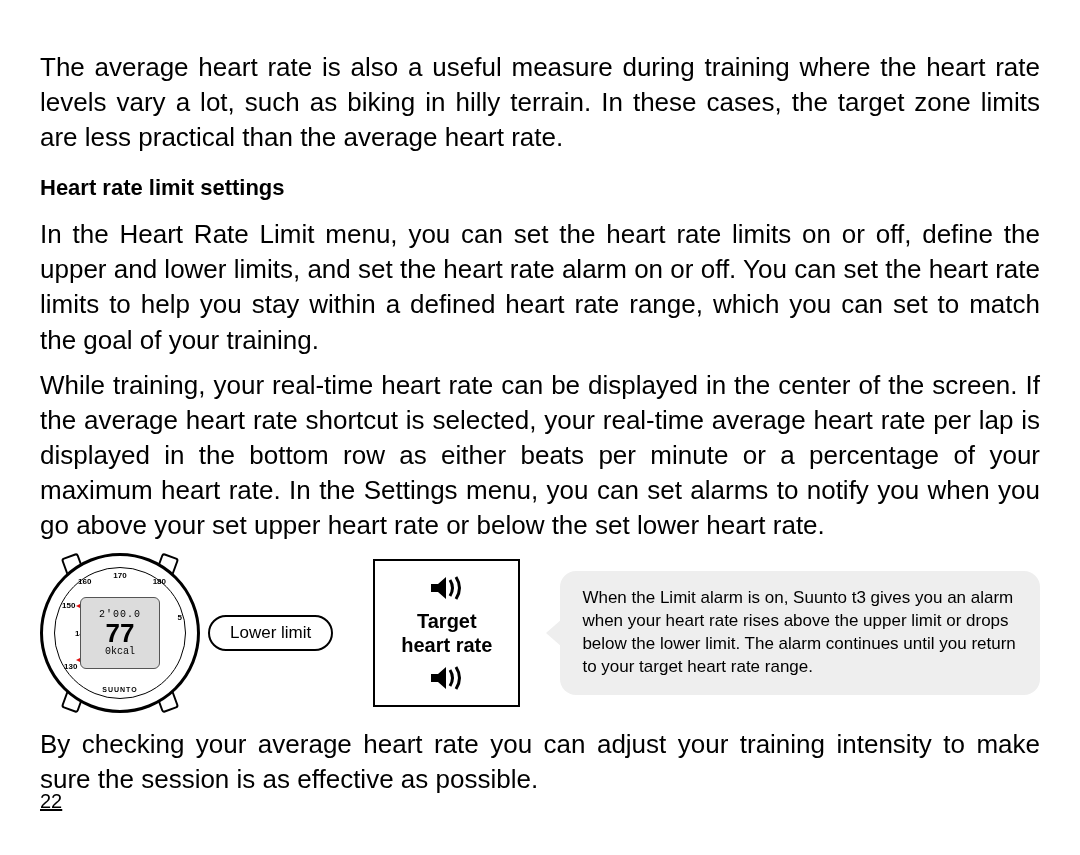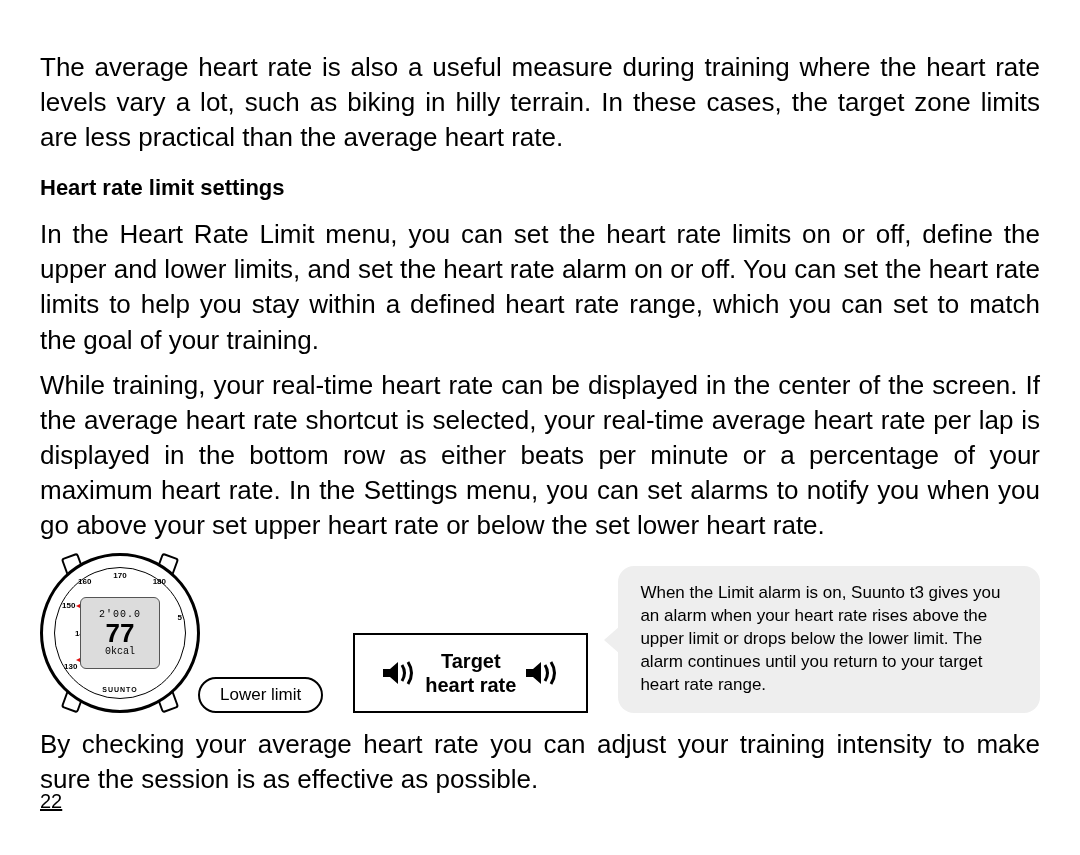--- a/index.html
+++ b/index.html
@@ -24,22 +24,23 @@
   }
   .page-number{
     position:absolute;
     left:40px;
     bottom:42px;
     font-size:20px;
     text-decoration:underline;
   }
   .figure-row{
     display:flex;
-    align-items:flex-end;
+    align-items:center;
     margin:10px 0 14px 0;
+    gap:10px;
   }
   
   .watch{
     width:160px;height:160px;position:relative;flex:0 0 auto;
   }
   .watch .bezel{
     position:absolute;inset:0;border:3px solid #000;border-radius:50%;
     background:#fff;
   }
   .watch .lug{position:absolute;width:14px;height:18px;background:#fff;border:2px solid #000;border-radius:3px;}
@@ -70,21 +71,21 @@
   
   .limits{flex:0 0 auto;display:flex;flex-direction:column;gap:24px;margin-left:-2px;}
   .limit-pill{
     border:2px solid #000;border-radius:18px;
     padding:6px 20px;font-size:17px;white-space:nowrap;background:#fff;
   }
   
   .target-box{
     border:2px solid #000;
     padding:14px 26px;
-    display:flex;flex-direction:row;align-items:center;gap:8px;
+    display:flex;flex-direction:column;align-items:center;gap:8px;
     margin-left:30px;flex:0 0 auto;
   }
   .target-text{font-size:20px;line-height:1.2;text-align:center;}
   .target-text .t{font-weight:bold;}
   .speaker{display:flex;align-items:center;gap:2px;}
   .speaker svg{width:36px;height:26px;}
   
   .callout{
     background:#eee;border-radius:16px;
     padding:16px 22px;

